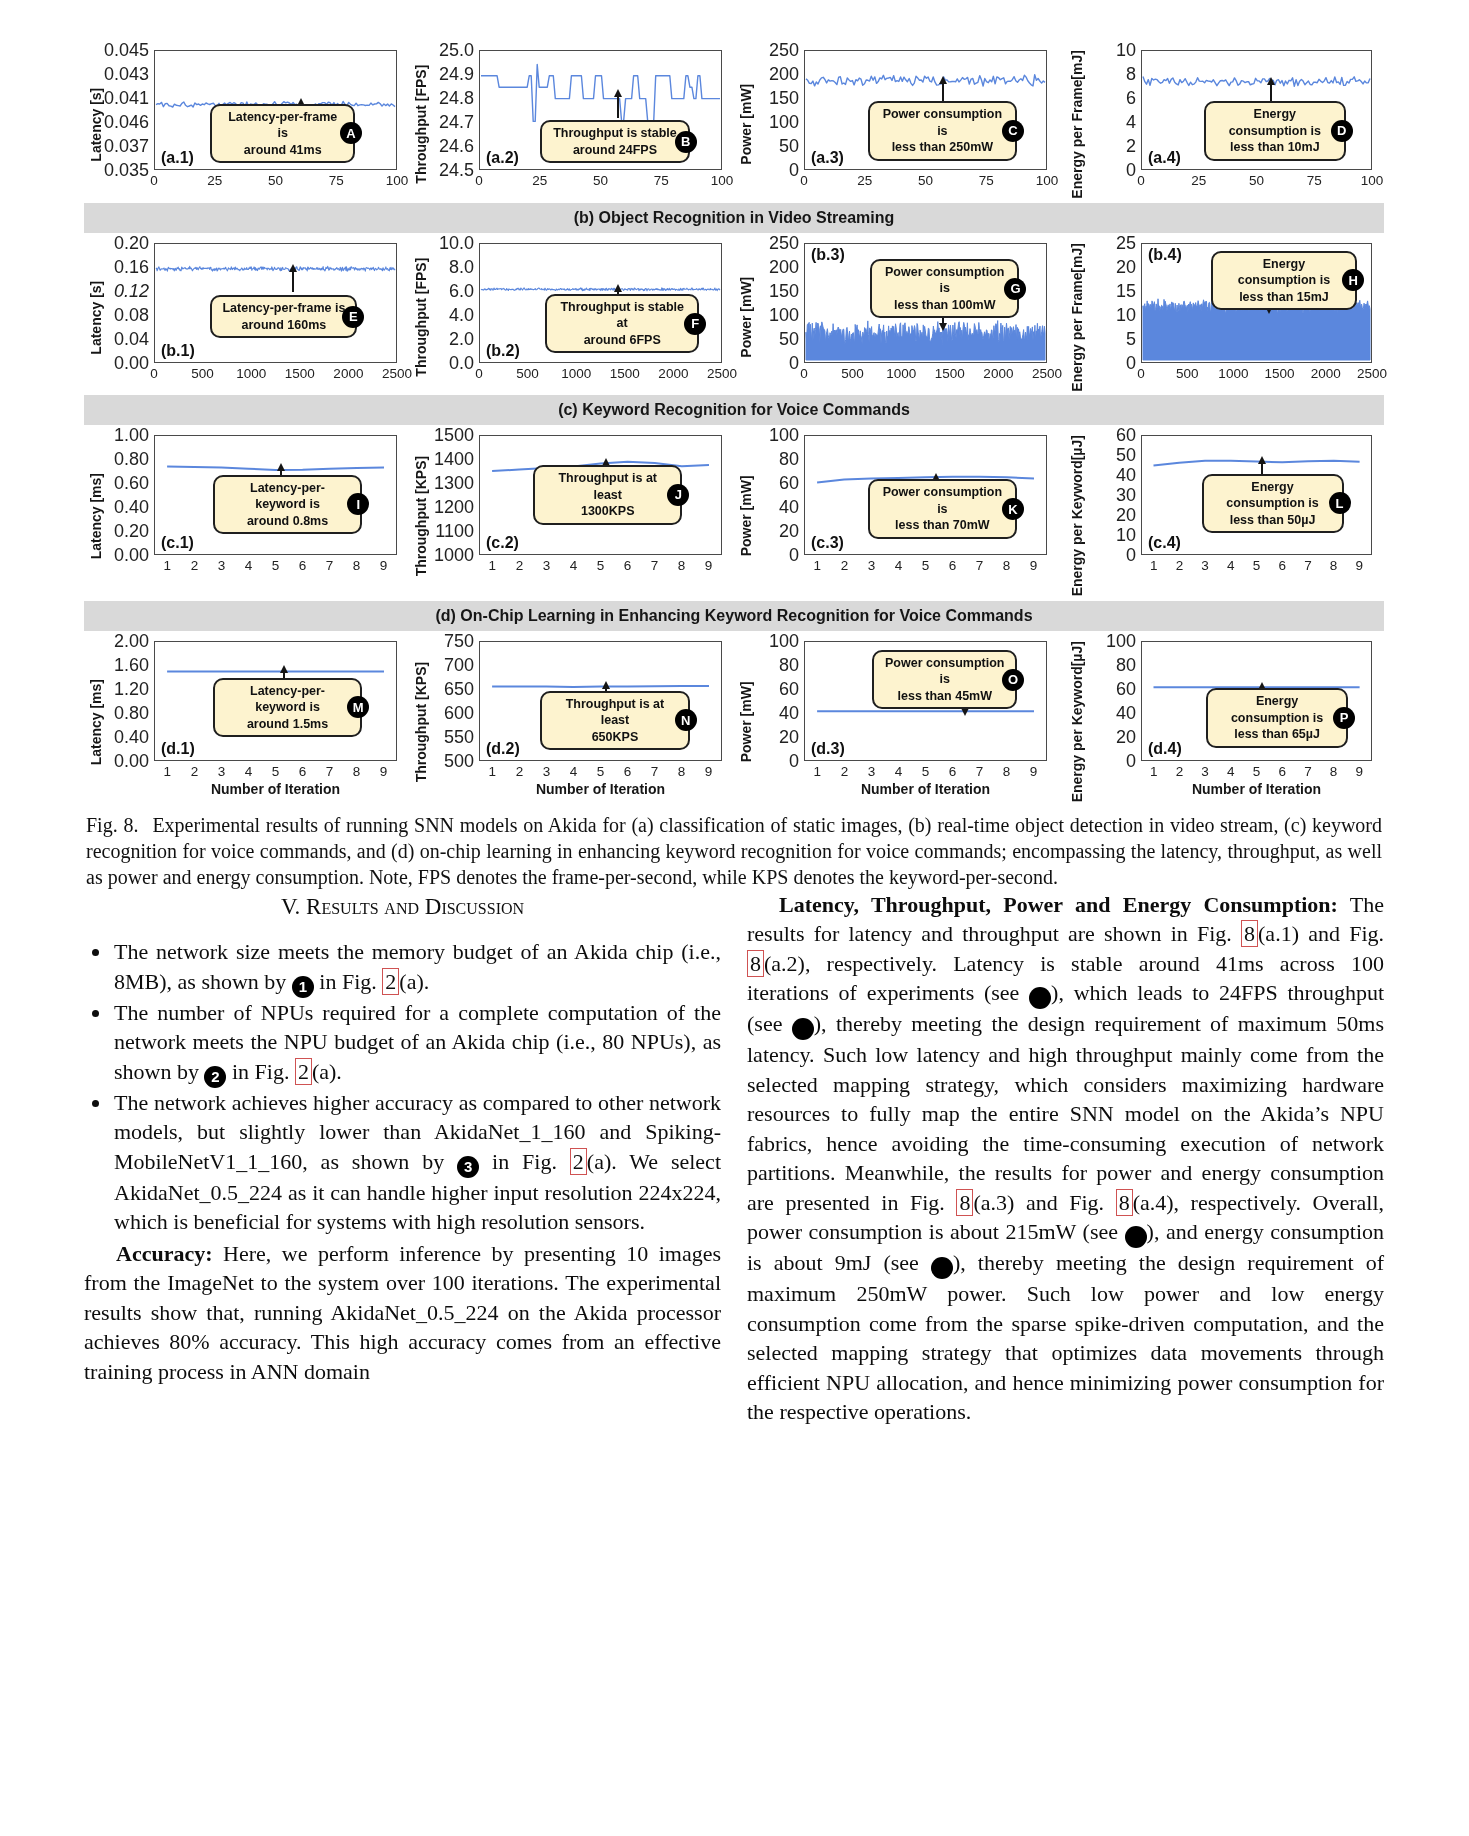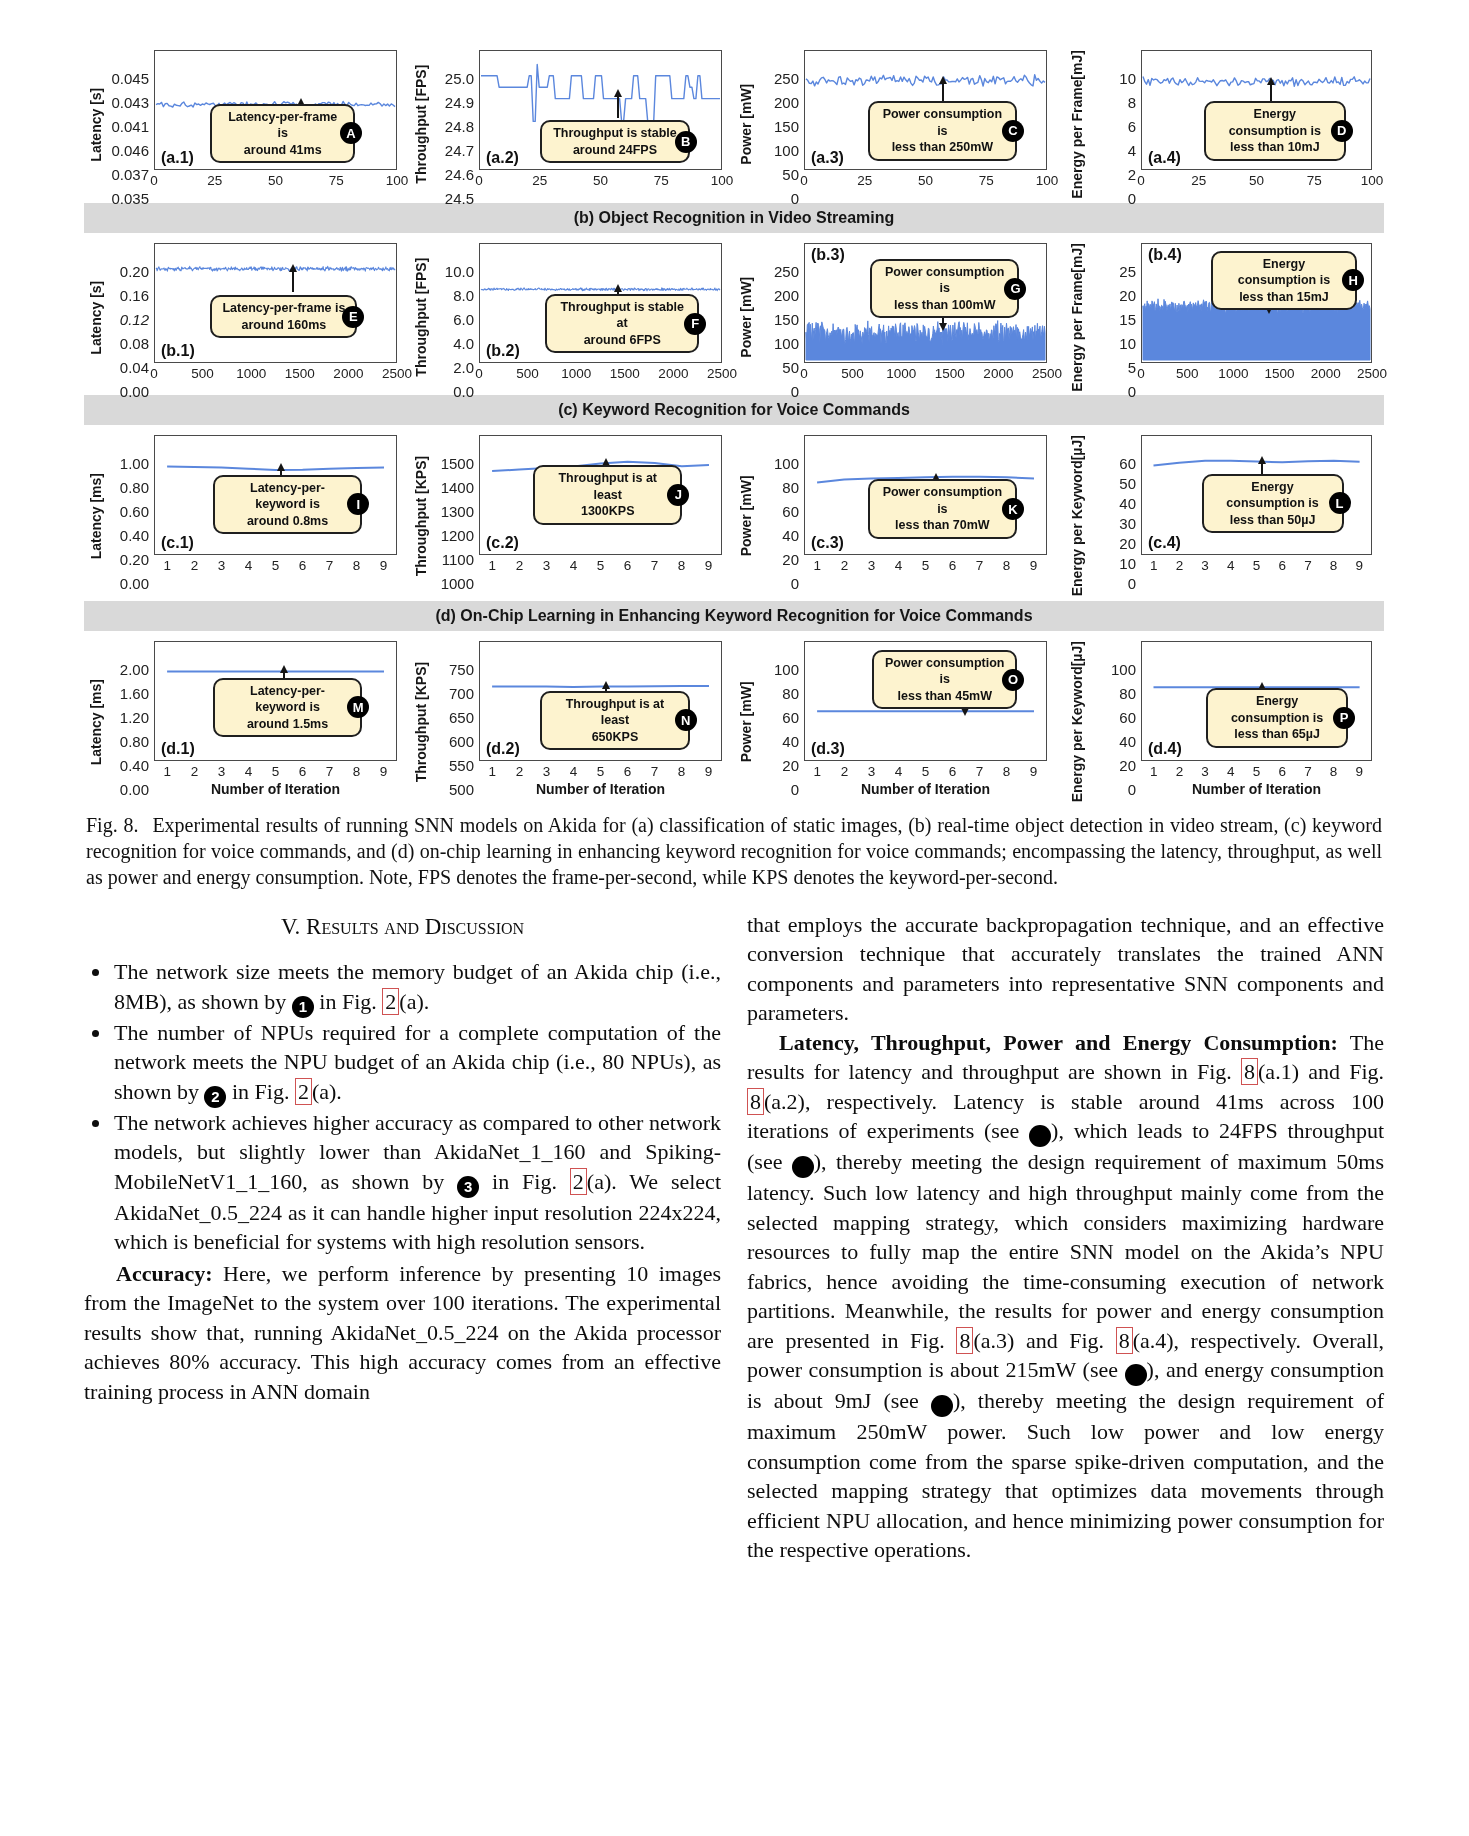--- a/index.html
+++ b/index.html
@@ -13,21 +13,21 @@
     padding:6px 0;margin-top:2px;}
   .chart-row{display:flex;margin-bottom:4px;}
   .chart-cell{width:325px;box-sizing:border-box;display:flex;padding:10px 12px 0 0;}
   .ylab{width:26px;flex-shrink:0;display:flex;align-items:center;justify-content:center;
     writing-mode:vertical-rl;transform:rotate(180deg);
     font-family:"Liberation Sans",sans-serif;font-weight:bold;font-size:14px;
     text-align:center;line-height:1.1;color:#161616;}
   .ylab.wide{width:38px;}
   .ylab span{display:block;}
   .yticks{width:44px;flex-shrink:0;position:relative;height:120px;
-    font-family:"Liberation Sans",sans-serif;font-size:15px;color:#222;margin-top:28px;}
+    font-family:"Liberation Sans",sans-serif;font-size:18px;color:#222;}
   .yticks span{position:absolute;right:5px;transform:translateY(-50%);white-space:nowrap;}
   .plot-col{flex:1;min-width:0;}
   .plot{position:relative;height:120px;border:1.7px solid #4a4a4a;background:#fff;box-sizing:border-box;}
   .plot svg{position:absolute;left:0;top:0;width:100%;height:100%;}
   .xticks{position:relative;height:20px;font-family:"Liberation Sans",sans-serif;
     font-size:13.5px;color:#222;}
   .xticks span{position:absolute;top:3px;transform:translateX(-50%);white-space:nowrap;}
   .xtitle{text-align:center;font-family:"Liberation Sans",sans-serif;font-weight:bold;
     font-size:14px;color:#161616;margin-top:0px;height:20px;}
   .panel-label{position:absolute;font-family:"Liberation Sans",sans-serif;
@@ -45,21 +45,21 @@
   .callout-arrow.arrow-up:before{content:"";position:absolute;top:-7px;left:-5px;width:0;height:0;
     border-left:4px solid transparent;border-right:4px solid transparent;border-bottom:8px solid #151515;}
   .callout-arrow.arrow-down:before{content:"";position:absolute;bottom:-7px;left:-5px;width:0;height:0;
     border-left:4px solid transparent;border-right:4px solid transparent;border-top:8px solid #151515;}
 
   
   .caption{margin:10px 2px 0 2px;font-size:20px;line-height:26px;text-align:justify;color:#111;}
   .cap-label{margin-right:14px;}
 
   
-  .cols{display:flex;gap:26px;margin-top:20px;}
+  .cols{display:flex;gap:26px;}
   .col{width:637px;text-align:justify;font-size:22px;line-height:29.5px;color:#0d0d0d;}
   .h-sec{text-align:center;font-variant:small-caps;font-size:23px;margin:2px 0 16px 0;}
   .h-sub{font-style:italic;font-size:22px;margin:0 0 14px 0;}
   .para{margin:0;text-indent:32px;}
   .noindent{text-indent:0;}
   ul.blist{margin:2px 0 2px 4px;padding-left:24px;}
   ul.blist li{margin:0;padding-left:2px;}
   .b{font-weight:bold;}
   .ref{border:1.5px solid #cf5252;padding:0 2px;}
   .circ{display:inline-block;width:22px;height:22px;border-radius:50%;background:#000;color:#fff;
@@ -681,19 +681,18 @@
       <div class="col">
         <div class="h-sec">V. Results and Discussion</div>
         <ul class="blist">
           <li><span>The network size meets the memory budget of an Akida chip (i.e., 8MB), as shown by </span><span class="circ">1</span><span> in Fig. </span><span class="ref">2</span><span>(a).</span></li>
           <li><span>The number of NPUs required for a complete computation of the network meets the NPU budget of an Akida chip (i.e., 80 NPUs), as shown by </span><span class="circ">2</span><span> in Fig. </span><span class="ref">2</span><span>(a).</span></li>
           <li><span>The network achieves higher accuracy as compared to other network models, but slightly lower than AkidaNet_1_160 and Spiking-MobileNetV1_1_160, as shown by </span><span class="circ">3</span><span> in Fig. </span><span class="ref">2</span><span>(a). We select AkidaNet_0.5_224 as it can handle higher input resolution 224x224, which is beneficial for systems with high resolution sensors.</span></li>
         </ul>
         <p class="para"><span class="b">Accuracy:</span><span> Here, we perform inference by presenting 10 images from the ImageNet to the system over 100 iterations. The experimental results show that, running AkidaNet_0.5_224 on the Akida processor achieves 80% accuracy. This high accuracy comes from an effective training process in ANN domain</span></p>
       </div>
       <div class="col">
-        <p class="para noindent"><span>that employs the accurate backpropagation technique, and an effective conversion technique that accurately translates the trained ANN components and parameters into representative SNN components and parameters.</span></p>
         <p class="para"><span class="b">Latency, Throughput, Power and Energy Consumption:</span><span> The results for latency and throughput are shown in Fig. </span><span class="ref">8</span><span>(a.1) and Fig. </span><span class="ref">8</span><span>(a.2), respectively. Latency is stable around 41ms across 100 iterations of experiments (see </span><span class="circ">A</span><span>), which leads to 24FPS throughput (see </span><span class="circ">B</span><span>), thereby meeting the design requirement of maximum 50ms latency. Such low latency and high throughput mainly come from the selected mapping strategy, which considers maximizing hardware resources to fully map the entire SNN model on the Akida’s NPU fabrics, hence avoiding the time-consuming execution of network partitions. Meanwhile, the results for power and energy consumption are presented in Fig. </span><span class="ref">8</span><span>(a.3) and Fig. </span><span class="ref">8</span><span>(a.4), respectively. Overall, power consumption is about 215mW (see </span><span class="circ">C</span><span>), and energy consumption is about 9mJ (see </span><span class="circ">D</span><span>), thereby meeting the design requirement of maximum 250mW power. Such low power and low energy consumption come from the sparse spike-driven computation, and the selected mapping strategy that optimizes data movements through efficient NPU allocation, and hence minimizing power consumption for the respective operations.</span></p>
       </div>
     </div>
 
   </div>
 </div>
 
 </body></html>

